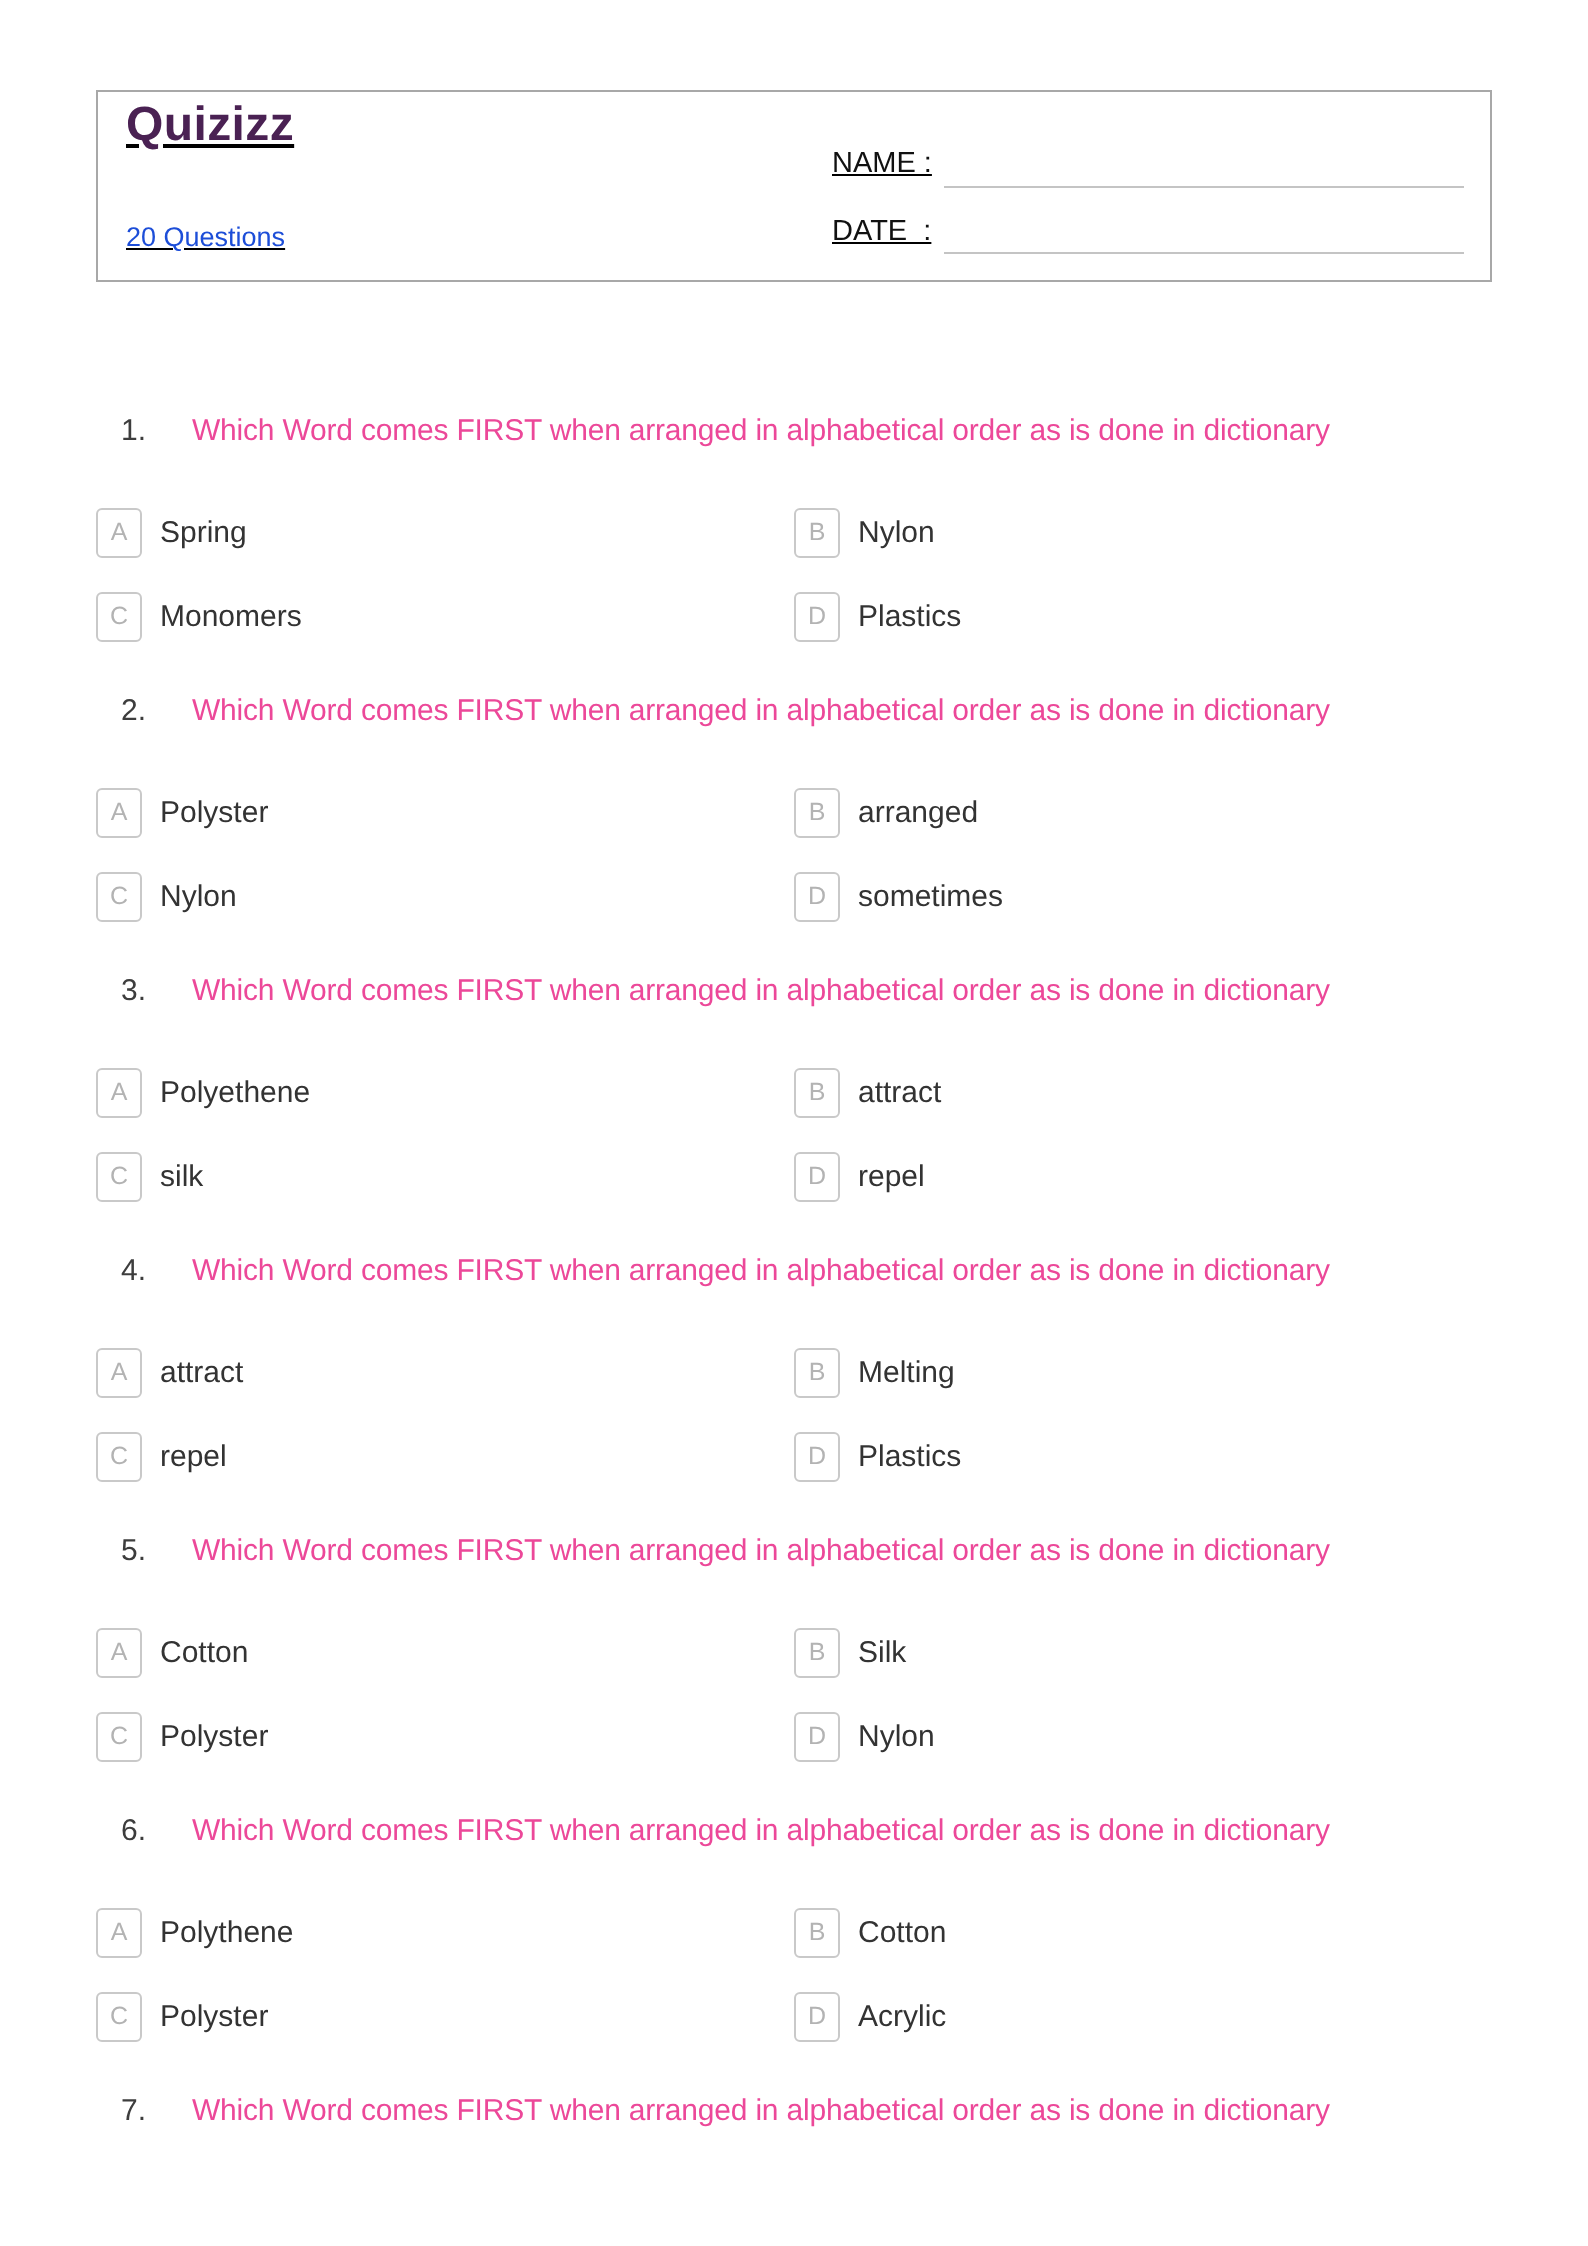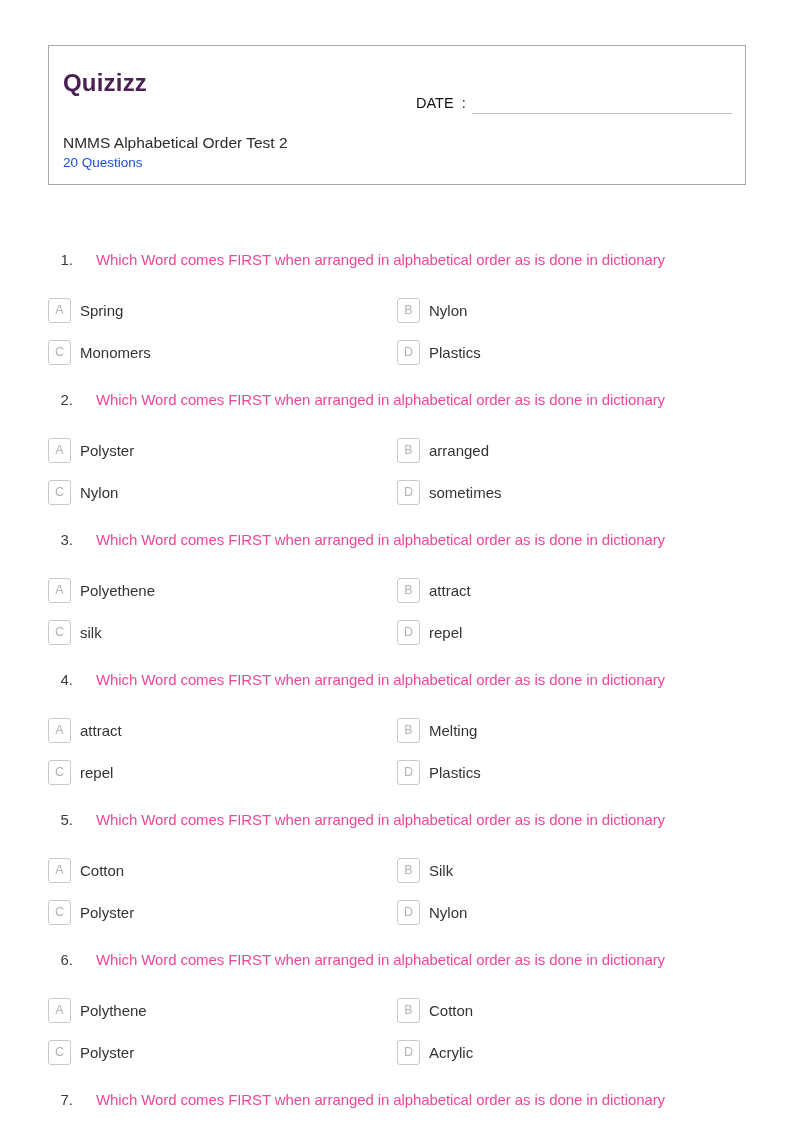--- a/index.html
+++ b/index.html
@@ -11,25 +11,26 @@
   }
   .page {
     width: 794px; height: 1123px;
     padding: 45px 48px 0 48px;
     overflow: hidden;
     background: #ffffff;
   }
 
   
   .header-card {
-    height: 140px;
+    height: 96px;
     border: 1px solid #a8a8a8;
     display: flex;
     justify-content: space-between;
-    padding: 24px 13px 13px 14px;
+    padding: 4px 13px 13px 14px;
+    text-decoration: underline;
   }
   .header-left {
     display: flex;
     flex-direction: column;
     justify-content: space-between;
   }
   .logo {
     font-size: 24px;
     font-weight: 800;
     color: #4a2153;
@@ -114,25 +115,28 @@
 </style>
 </head>
 <body>
 
 <div class="page">
 
   <div class="header-card">
     <div class="header-left">
       <div class="logo">Quizizz</div>
       <div class="title-block">
-        <div class="worksheet-title">NMMS Alphabetical Order Test 2</div>
         <div class="worksheet-subtitle">20 Questions</div>
       </div>
     </div>
     <div class="header-right">
+      <div class="field-row">
+        <span class="field-label">NAME :</span>
+        <span class="field-line"></span>
+      </div>
       <div class="field-row">
         <span class="field-label">DATE  :</span>
         <span class="field-line"></span>
       </div>
     </div>
   </div>
 
   <div class="questions">
   <div class="question">
     <div class="q-line">

